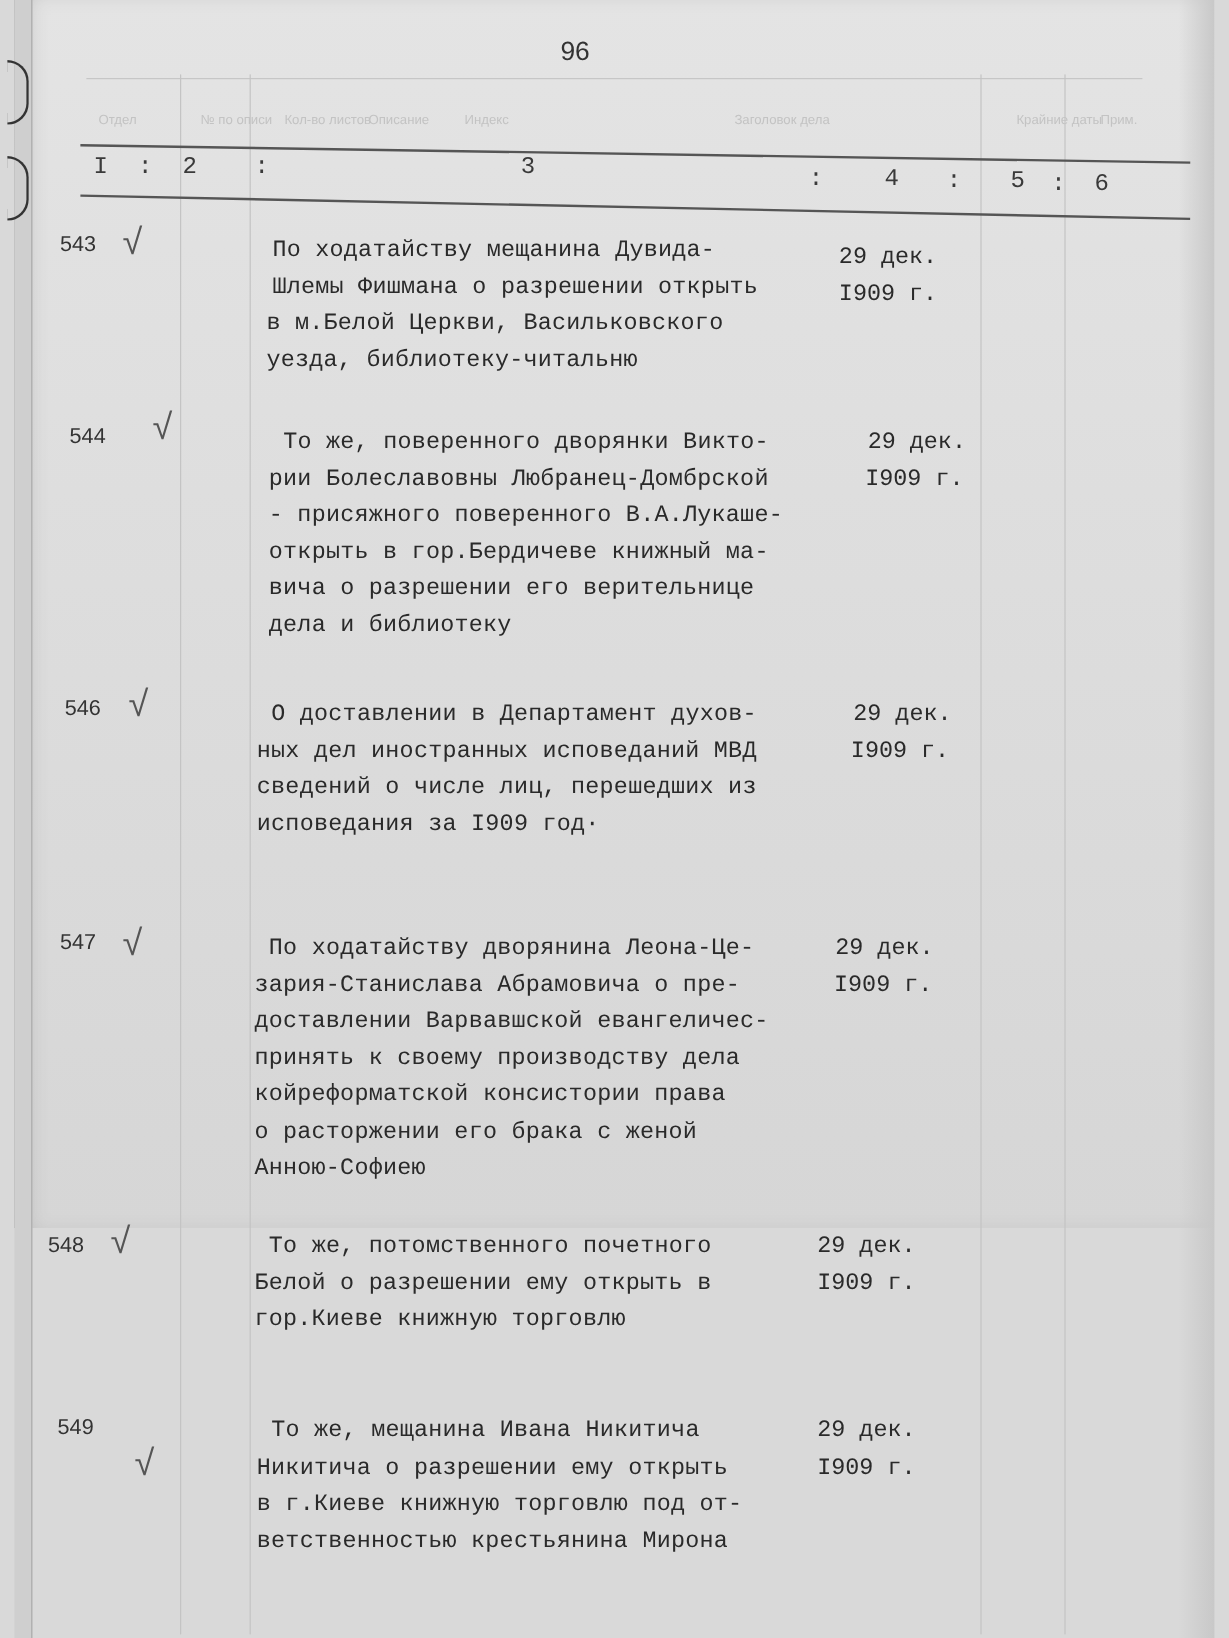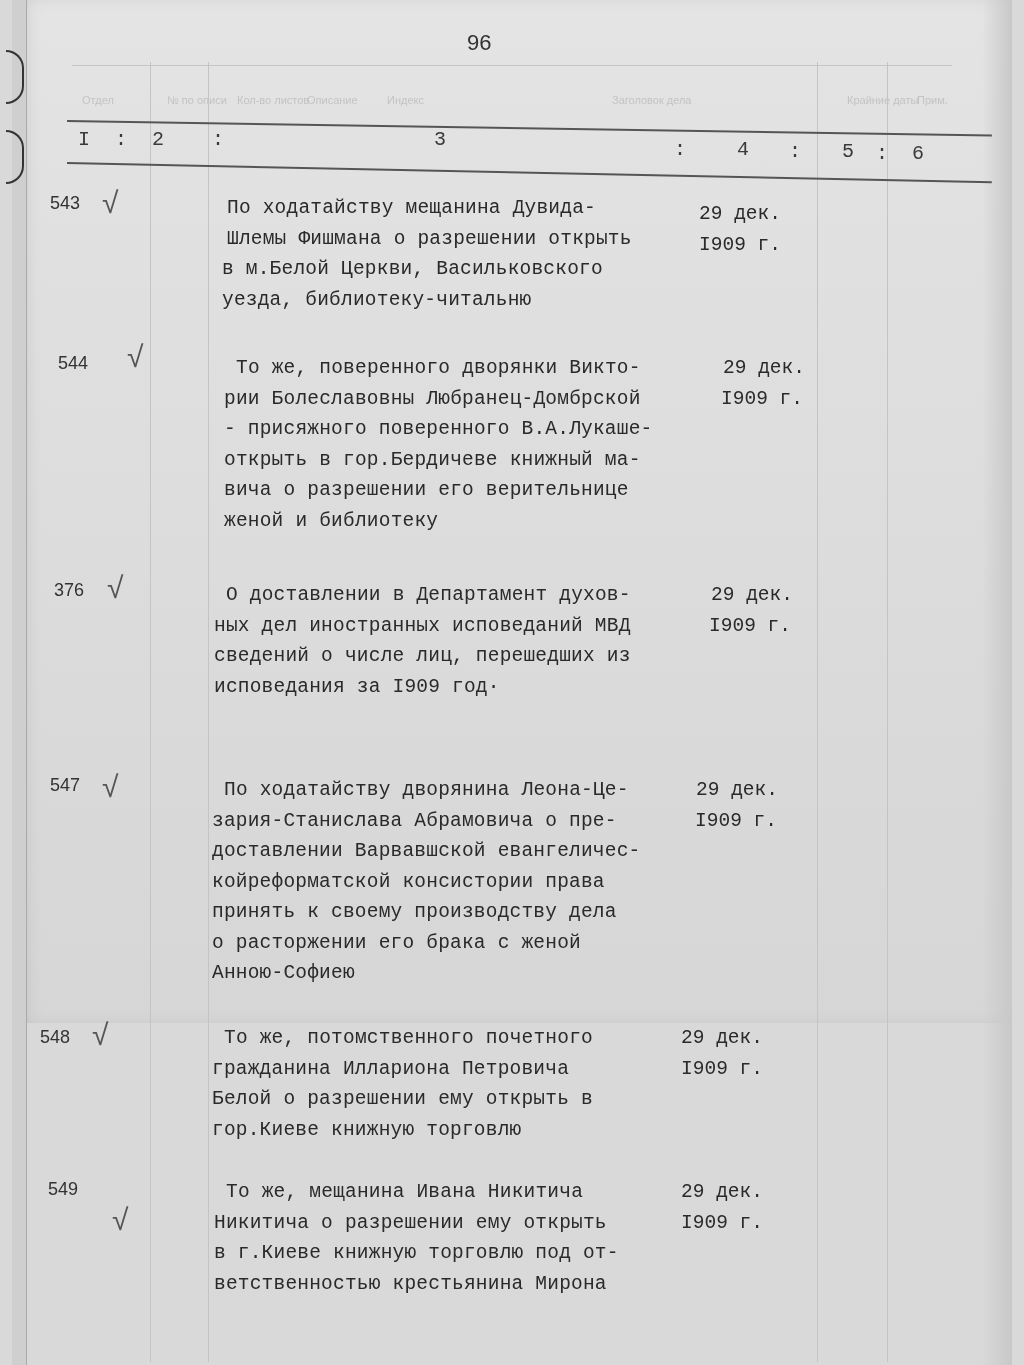--- a/index.html
+++ b/index.html
@@ -129,67 +129,66 @@
 
   <div class="entry" style="top:353px">
     <span class="num" style="left:46px;top:0">544</span>
     <span class="check" style="left:115px;top:-14px">√</span>
     <div class="text" style="left:212px;top:0">
       <div style="margin-left:12px">То же, поверенного дворянки Викто-</div>
       <div>рии Болеславовны Любранец-Домбрской</div>
       <div>- присяжного поверенного В.А.Лукаше-</div>
       <div>открыть в гор.Бердичеве книжный ма-</div>
       <div>вича о разрешении его верительнице</div>
-      <div>женой и библиотеку</div>
+      <div>дела и библиотеку</div>
     </div>
     <div class="date" style="left:692px;top:0">
       <div>29 дек.</div>
       <div style="margin-left:-4px">I909 г.</div>
     </div>
   </div>
 
   <div class="entry" style="top:580px">
-    <span class="num" style="left:42px;top:0">376</span>
+    <span class="num" style="left:42px;top:0">546</span>
     <span class="check" style="left:95px;top:-10px">√</span>
     <div class="text" style="left:202px;top:0">
       <div style="margin-left:12px">О доставлении в Департамент духов-</div>
       <div>ных дел иностранных исповеданий МВД</div>
       <div>сведений о числе лиц, перешедших из</div>
       <div>исповедания за I909 год·</div>
     </div>
     <div class="date" style="left:680px;top:0">
       <div>29 дек.</div>
       <div style="margin-left:-4px">I909 г.</div>
     </div>
   </div>
 
   <div class="entry" style="top:775px">
     <span class="num" style="left:38px;top:0">547</span>
     <span class="check" style="left:90px;top:-6px">√</span>
     <div class="text" style="left:200px;top:0">
       <div style="margin-left:12px">По ходатайству дворянина Леона-Це-</div>
       <div>зария-Станислава Абрамовича о пре-</div>
       <div>доставлении Варвавшской евангеличес-</div>
+      <div>принять к своему производству дела</div>
       <div>койреформатской консистории права</div>
-      <div>принять к своему производству дела</div>
       <div>о расторжении его брака с женой</div>
       <div>Анною-Софиею</div>
     </div>
     <div class="date" style="left:665px;top:0">
       <div>29 дек.</div>
       <div style="margin-left:-2px">I909 г.</div>
     </div>
   </div>
 
   <div class="entry" style="top:1023px">
     <span class="num" style="left:28px;top:4px">548</span>
     <span class="check" style="left:80px;top:-6px">√</span>
     <div class="text" style="left:200px;top:0">
       <div style="margin-left:12px">То же, потомственного почетного</div>
-      <div>гражданина Иллариона Петровича</div>
       <div>Белой о разрешении ему открыть в</div>
       <div>гор.Киеве книжную торговлю</div>
     </div>
     <div class="date" style="left:650px;top:0">
       <div>29 дек.</div>
       <div>I909 г.</div>
     </div>
   </div>
 
   <div class="entry" style="top:1177px">

